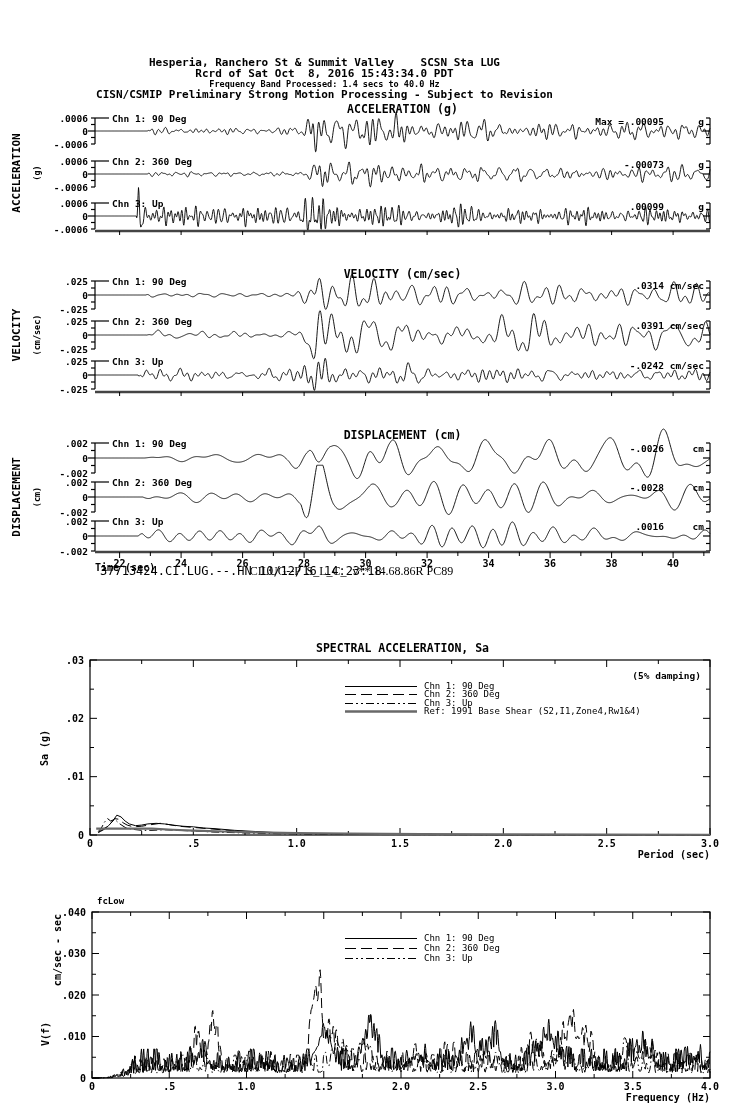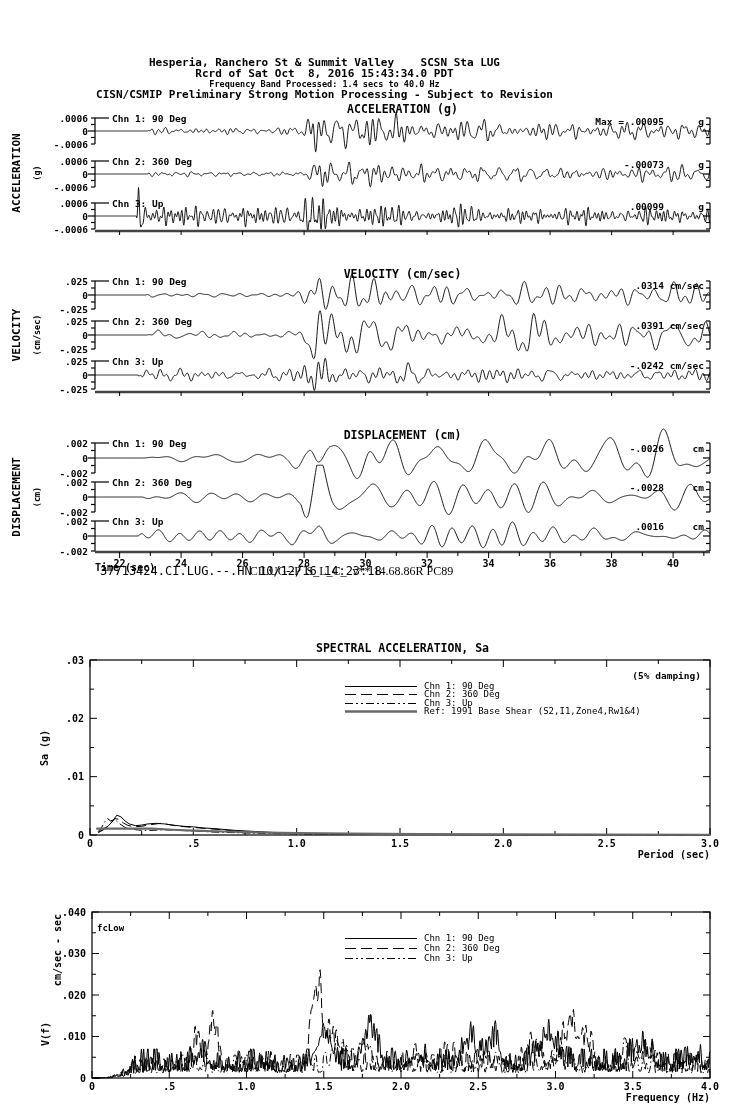--- a/index.html
+++ b/index.html
@@ -19,21 +19,21 @@
        font-weight:bold;white-space:nowrap;font-size:11px;}
   .rot-sm{font-size:8.5px;}
   .xaxis-title{position:absolute;left:95px;width:615px;text-align:right;
                font-size:10px;font-weight:bold;white-space:pre;}
   #sa-xlabel{top:849px;} #f-xlabel{top:1092px;}
   .ftr{position:absolute;top:564px;font-size:12px;white-space:pre;}
   #ftr-left{left:100px;}
   #ftr-center{left:95px;width:615px;text-align:left;top:562px;font-size:10px;font-weight:bold;}
   #ftr-right{left:0;width:703px;text-align:center;font-family:Liberation Serif, serif;}
   #damping{position:absolute;right:38px;top:670px;font-size:9.5px;font-weight:bold;}
-  #fclow{position:absolute;left:97px;top:896px;font-size:9px;font-weight:bold;margin-top:27px;}
+  #fclow{position:absolute;left:97px;top:896px;font-size:9px;font-weight:bold;}
   .legend{position:absolute;left:345px;}
   .lg-row{display:flex;align-items:center;}
   .sa-legend .lg-row{height:8.5px;}
   .f-legend .lg-row{height:10px;}
   .lg-row svg{flex:0 0 auto;margin-right:7px;}
   .lg-row span{font-size:9px;white-space:pre;line-height:1;}
   #sa-legend{top:682px;} #f-legend{top:933px;}
   .ln-solid{stroke:#000;stroke-width:1.2;}
   .ln-dash{stroke:#000;stroke-width:1.2;stroke-dasharray:11,5;}
   .ln-dashdot{stroke:#000;stroke-width:1.2;stroke-dasharray:8,3,2,3,2,3;}

